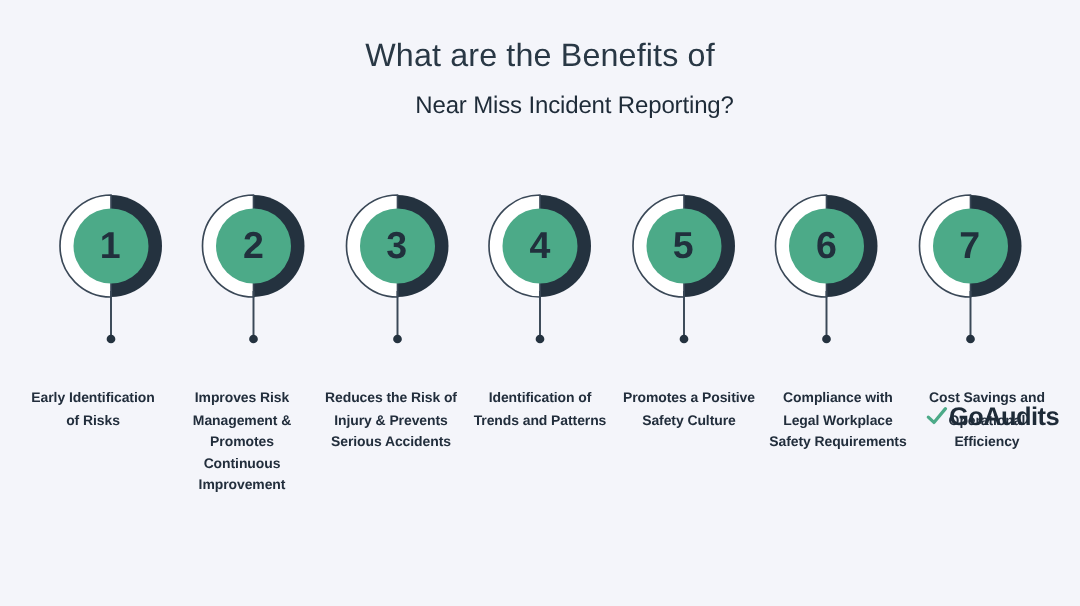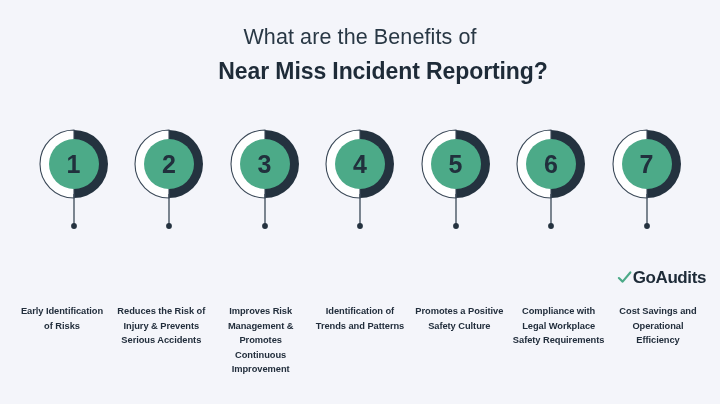--- a/index.html
+++ b/index.html
@@ -33,22 +33,22 @@
   .title-line-1 {
     display: block;
     font-size: 21.5px;
     font-weight: 400;
     color: #293845;
     letter-spacing: 0.1px;
     line-height: 30px;
   }
   .title-line-2 {
     display: block;
-    font-size: 23px;
-    font-weight: 700;
+    font-size: 16px;
+    font-weight: 400;
     color: #1E2B38;
     letter-spacing: -0.1px;
     line-height: 30px;
     margin-top: 4px;
     padding-left: 46px;
   }
 
   
   .steps-row {
     position: absolute;
@@ -109,21 +109,20 @@
     align-items: flex-start;
   }
   .caption {
     width: 92px;
     text-align: center;
     font-size: 9.3px;
     font-weight: 700;
     line-height: 14.5px;
     color: #222E3C;
     letter-spacing: -0.05px;
-    margin-top: 46px;
   }
 
   
   .logo {
     position: absolute;
     right: 14px;
     bottom: 10px;
     display: flex;
     align-items: center;
     gap: 1px;
@@ -241,22 +240,22 @@
           <circle cx="36" cy="98" r="2.9" fill="#24323F"></circle>
         </svg>
         <span class="badge-number">7</span>
       </div>
     </div>
 
   </div>
 
   <div class="captions-row">
     <div class="caption">Early Identification of Risks</div>
+    <div class="caption">Improves Risk Management &amp; Promotes Continuous Improvement</div>
     <div class="caption">Reduces the Risk of Injury &amp; Prevents Serious Accidents</div>
-    <div class="caption">Improves Risk Management &amp; Promotes Continuous Improvement</div>
     <div class="caption">Identification of Trends and Patterns</div>
     <div class="caption">Promotes a Positive Safety Culture</div>
     <div class="caption">Compliance with Legal Workplace Safety Requirements</div>
     <div class="caption">Cost Savings and Operational Efficiency</div>
   </div>
 
   <div class="logo">
     <svg class="logo-check" viewBox="0 0 16 16">
       <path d="M2 8.6 L6 12.4 L14.2 2.6" fill="none" stroke="#4CAA88" stroke-width="2.3" stroke-linecap="round" stroke-linejoin="round"></path>
     </svg>

